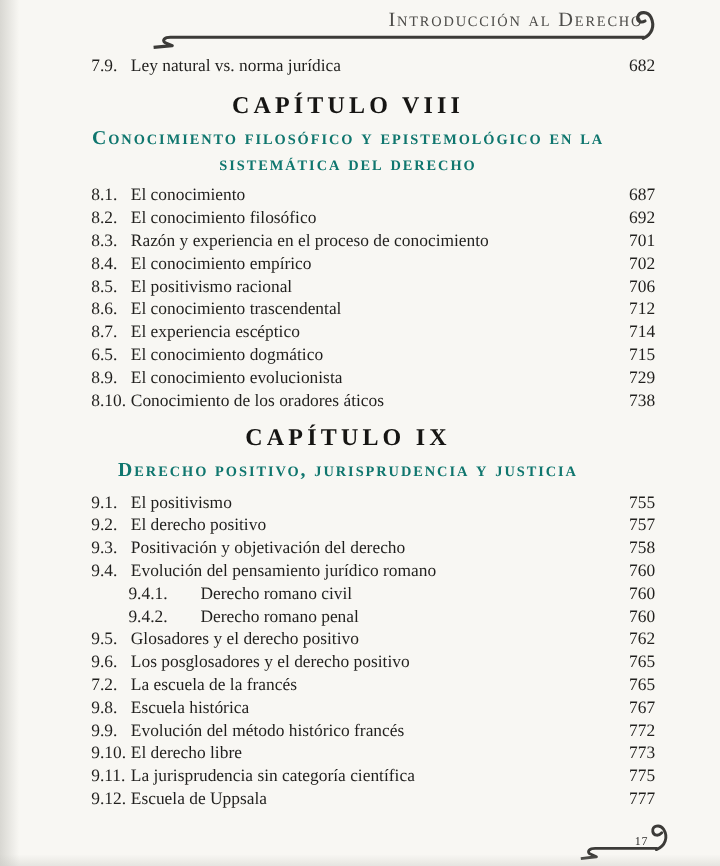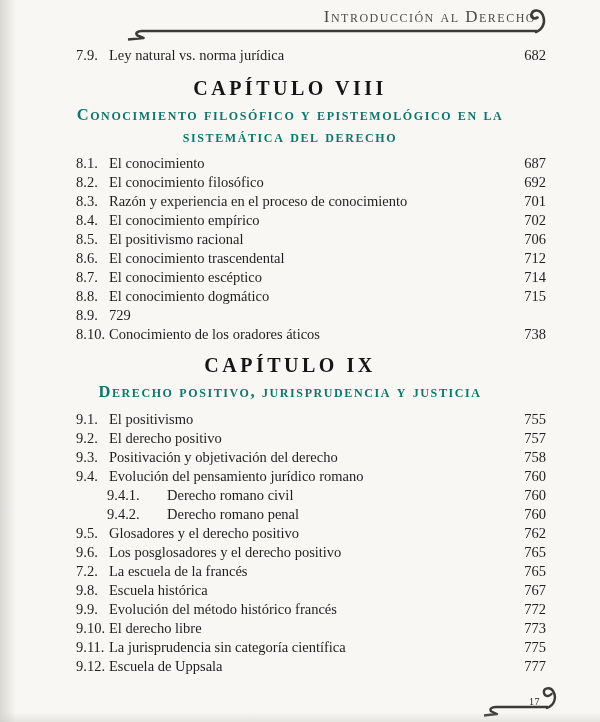--- a/index.html
+++ b/index.html
@@ -117,30 +117,31 @@
             <span class="title">El positivismo racional</span>
             <span class="page">706</span>
           </div>
           <div class="toc-row">
             <span class="num">8.6.</span>
             <span class="title">El conocimiento trascendental</span>
             <span class="page">712</span>
           </div>
           <div class="toc-row">
             <span class="num">8.7.</span>
-            <span class="title">El conocimiento escéptico</span>
+            <span class="title">El experiencia escéptico</span>
             <span class="page">714</span>
           </div>
           <div class="toc-row">
-            <span class="num">8.8.</span>
+            <span class="num">6.5.</span>
             <span class="title">El conocimiento dogmático</span>
             <span class="page">715</span>
           </div>
           <div class="toc-row">
             <span class="num">8.9.</span>
+            <span class="title">El conocimiento evolucionista</span>
             <span class="page">729</span>
           </div>
           <div class="toc-row">
             <span class="num">8.10.</span>
             <span class="title">Conocimiento de los oradores áticos</span>
             <span class="page">738</span>
           </div>
         </div>
     </div>
 

